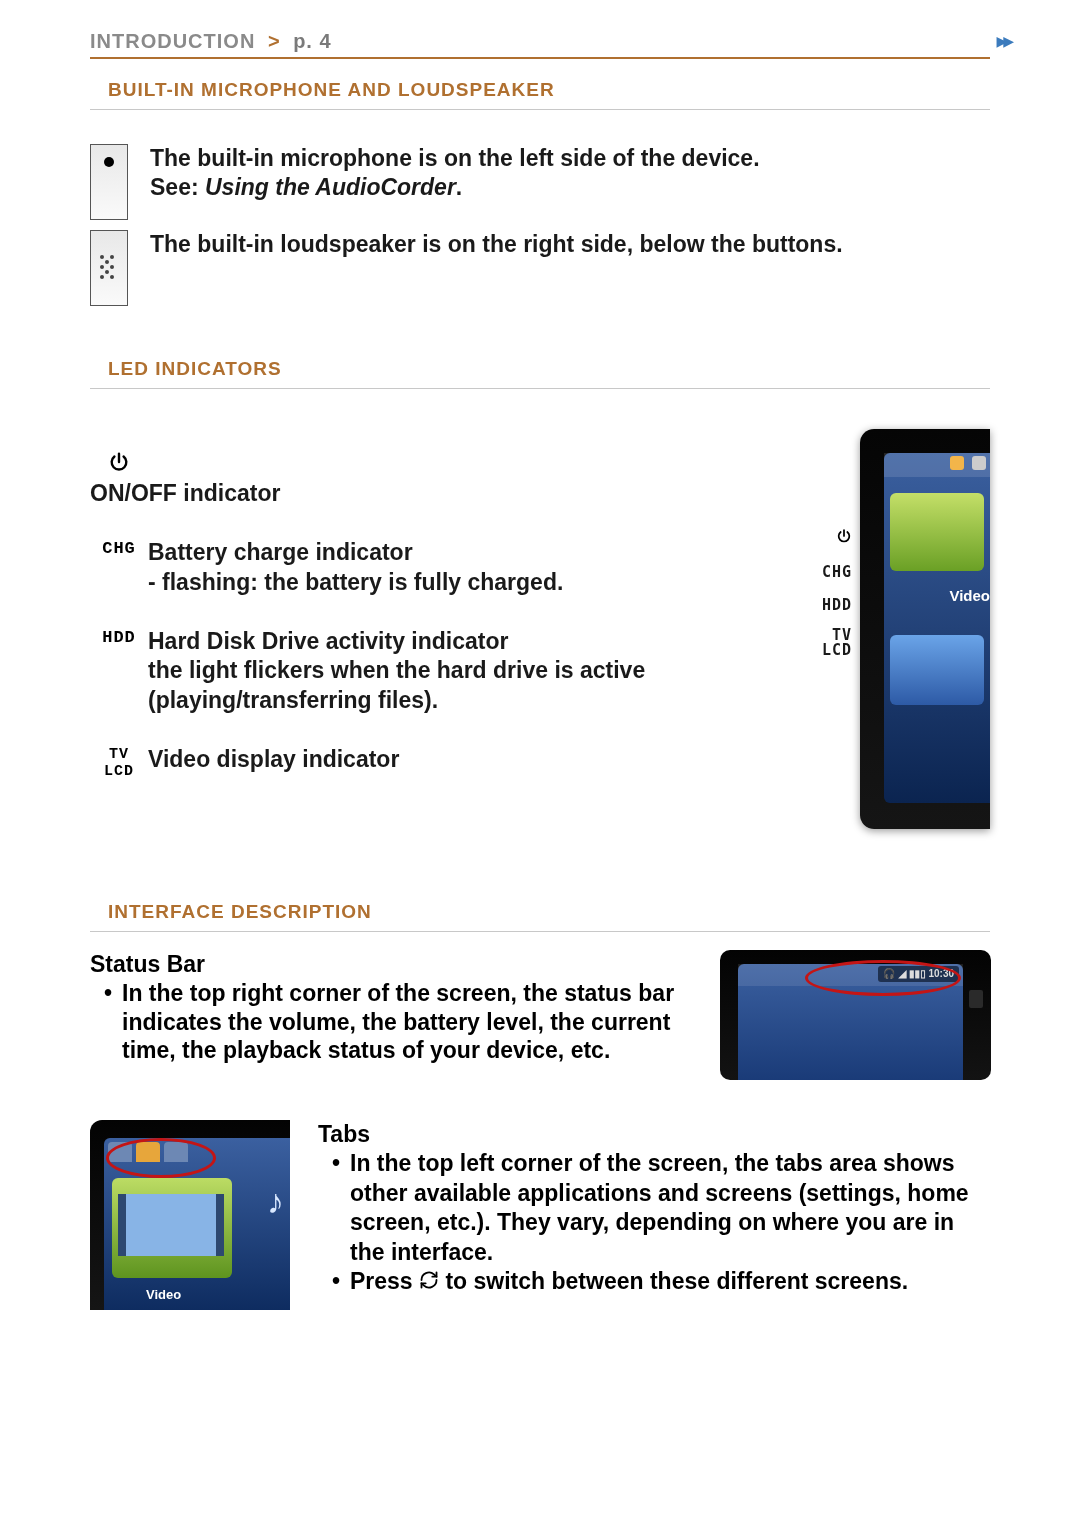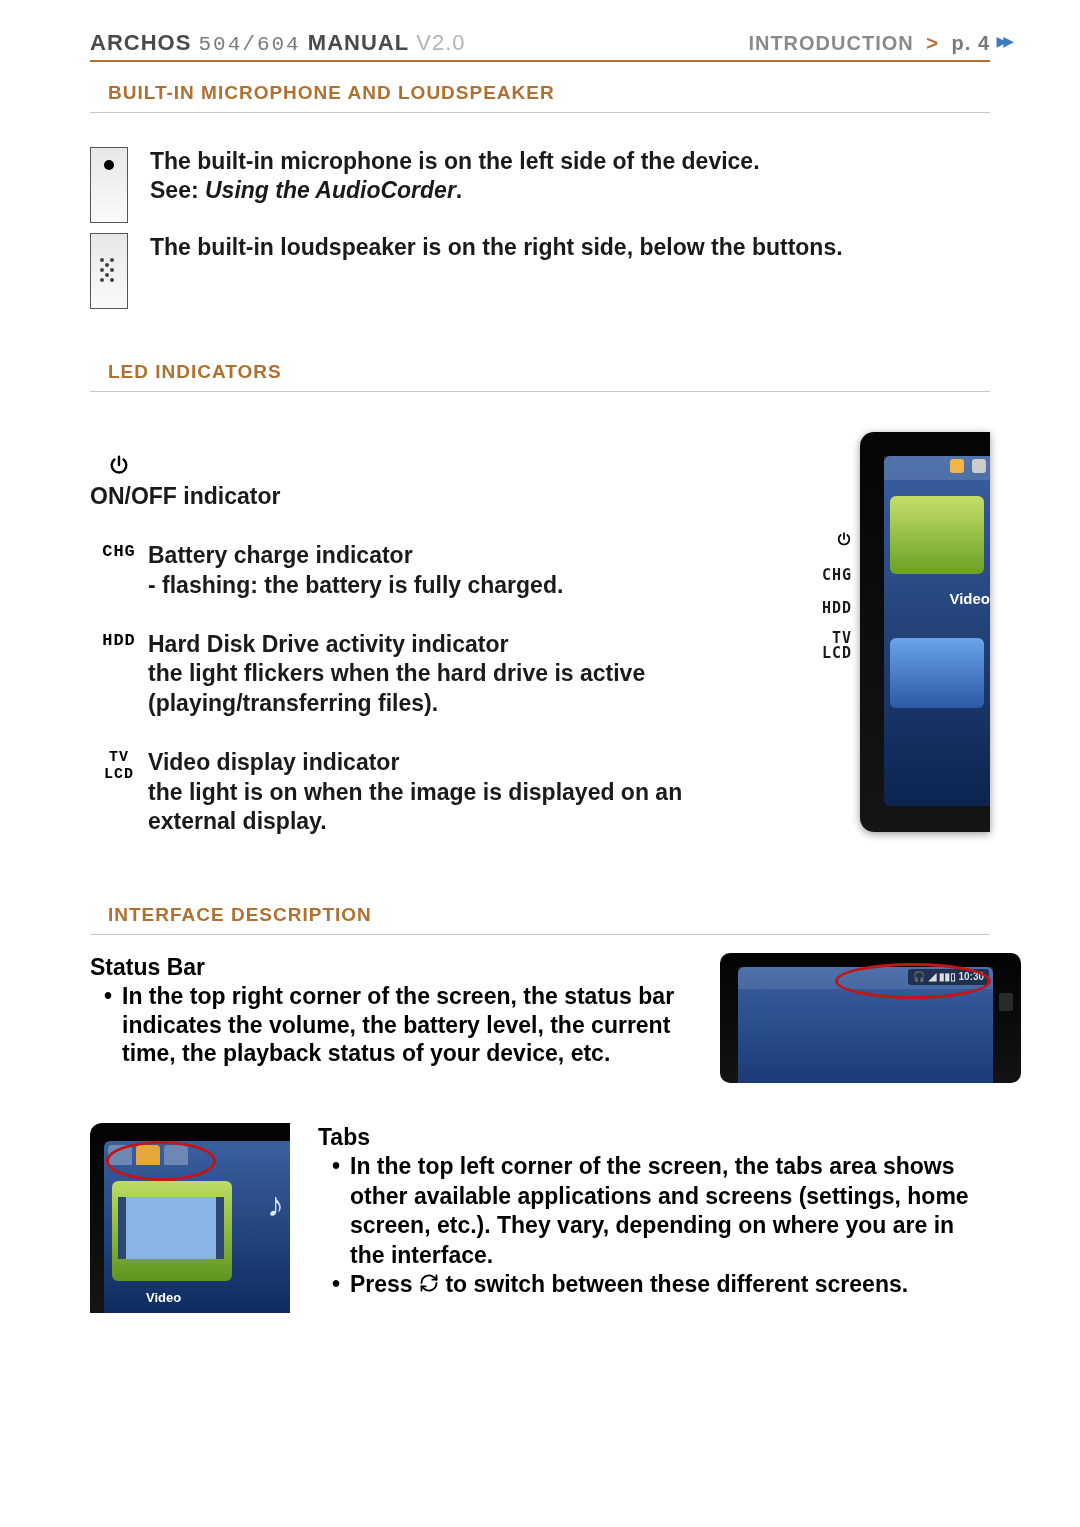--- a/index.html
+++ b/index.html
@@ -97,21 +97,21 @@
   .side-labels .pwr svg{width:16px;height:16px;}
   .side-labels .tvlcd{line-height:1.0; margin-top:6px;}
 
   .status-flex{display:flex; align-items:flex-start; margin-top:18px;}
   .status-text{flex:1; font-size:23px; font-weight:700; line-height:1.25;}
   .status-text .hd{display:block; margin-left:0;}
   .bullet-block{padding-left:14px;}
   .bullet-line{display:flex;}
   .bullet-dot{width:18px;flex-shrink:0;}
   .status-fig{width:270px;height:130px;margin-left:16px;flex-shrink:0;position:relative;}
-  .sf-body{position:absolute;left:0;top:0;width:301px;height:130px;border-radius:10px;background:linear-gradient(#030303,#131313);}
+  .sf-body{position:absolute;left:0;top:0;width:271px;height:130px;border-radius:10px;background:linear-gradient(#030303,#131313);}
   .sf-screen{position:absolute;left:18px;top:14px;right:28px;bottom:0;border-radius:6px 6px 0 0;background:linear-gradient(#3b60a0,#1a3b78);}
   .sf-topbar{position:absolute;left:0;right:0;top:0;height:22px;background:rgba(255,255,255,.1);}
   .sf-status{position:absolute;right:4px;top:2px;height:16px;padding:0 5px;background:rgba(20,35,60,.8);border-radius:3px;color:#ddd;font-size:10px;font-weight:700;line-height:16px;}
   .sf-ring{position:absolute;right:2px;top:-4px;width:150px;height:30px;border:3px solid #c41515;border-radius:50%;}
   .sf-btn{position:absolute;right:8px;top:40px;width:14px;height:18px;background:#2a2a2a;border-radius:2px;}
 
   .tabs-flex{display:flex;align-items:flex-start;margin-top:40px;}
   .tabs-fig{width:200px;height:190px;flex-shrink:0;position:relative;margin-right:28px;}
   .tf-body{position:absolute;left:0;top:0;width:200px;height:190px;border-radius:12px 0 12px 0;background:linear-gradient(#030303,#151515);}
   .tf-screen{position:absolute;left:14px;top:18px;right:0;bottom:0;border-radius:6px 0 0 0;background:linear-gradient(#3b60a0,#0e2c60);}
@@ -127,26 +127,20 @@
   .tabs-text{flex:1;font-size:23px;font-weight:700;line-height:1.28;}
   .cycle-icon{display:inline-block;vertical-align:middle;}
   .cycle-icon svg{width:20px;height:20px;}
 </style>
 </head>
 <body>
 
 <div class="page">
 
   <div class="top-header">
-    <div class="brand-line">
-      <span class="brand">ARCHOS</span>
-      <span class="model">504/604</span>
-      <span class="manual">MANUAL</span>
-      <span class="ver">V2.0</span>
-    </div>
     <div class="crumb">
       <span>INTRODUCTION</span>
       <span class="chev">&gt;</span>
       <span class="pg">p. 4</span>
     </div>
   </div>
   <span class="fwd">▶▶</span>
 
   <div class="section-head">BUILT-IN MICROPHONE AND LOUDSPEAKER</div>
 
@@ -194,21 +188,20 @@
         </div>
       </div>
 
       <div class="led-item">
         <div class="led-label small">
           <span>TV</span><br>
           <span>LCD</span>
         </div>
         <div class="led-desc">
           <span>Video display indicator</span>
-          <span class="sub">the light is on when the image is displayed on an external display.</span>
         </div>
       </div>
     </div>
 
     <div class="device-fig">
       <div class="side-labels">
         <div class="pwr"><svg viewBox="0 0 24 24" fill="none" stroke="#000" stroke-width="2.6" stroke-linecap="round">
               <path d="M12 3v9"></path>
               <path d="M7 6a8 8 0 1 0 10 0"></path>
             </svg></div>

